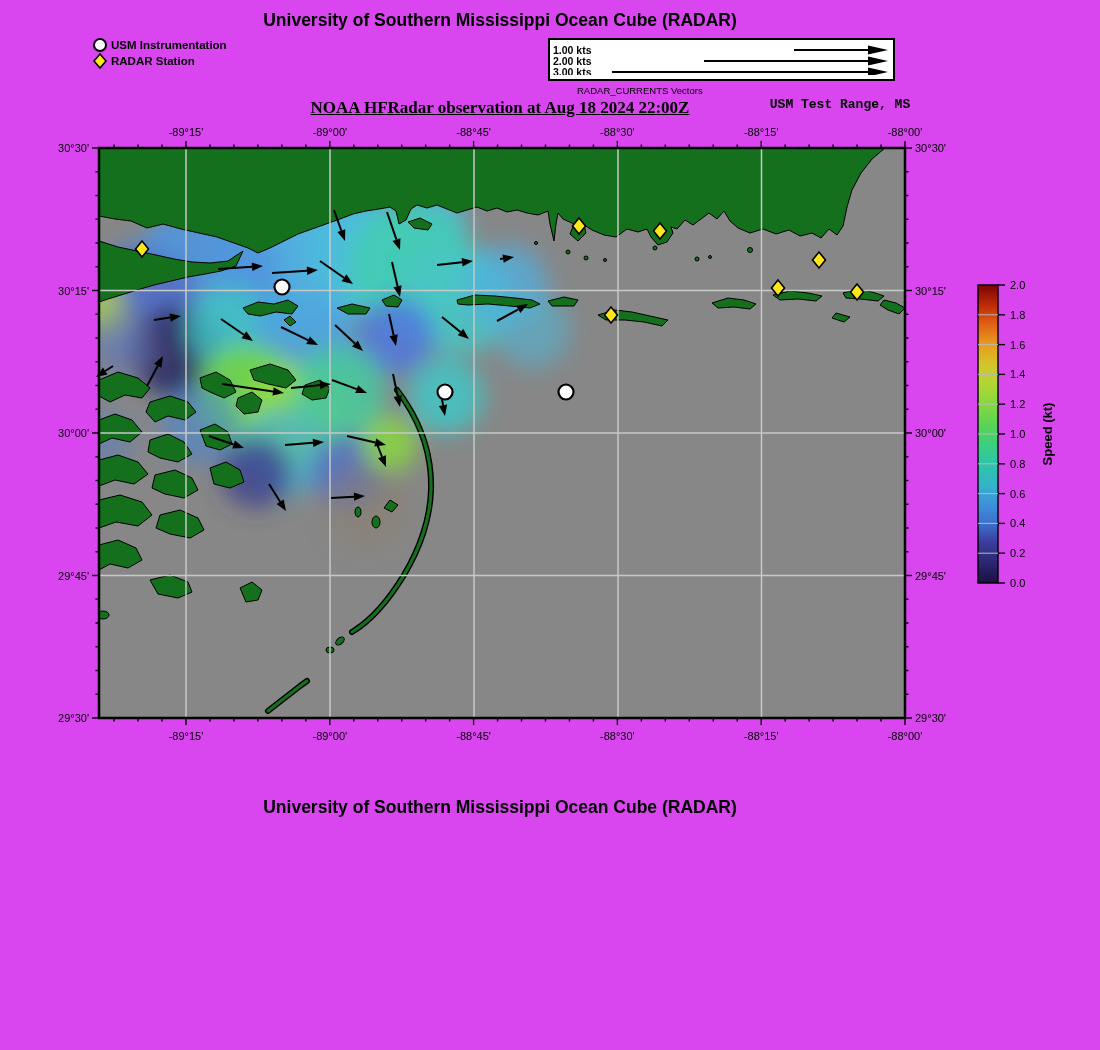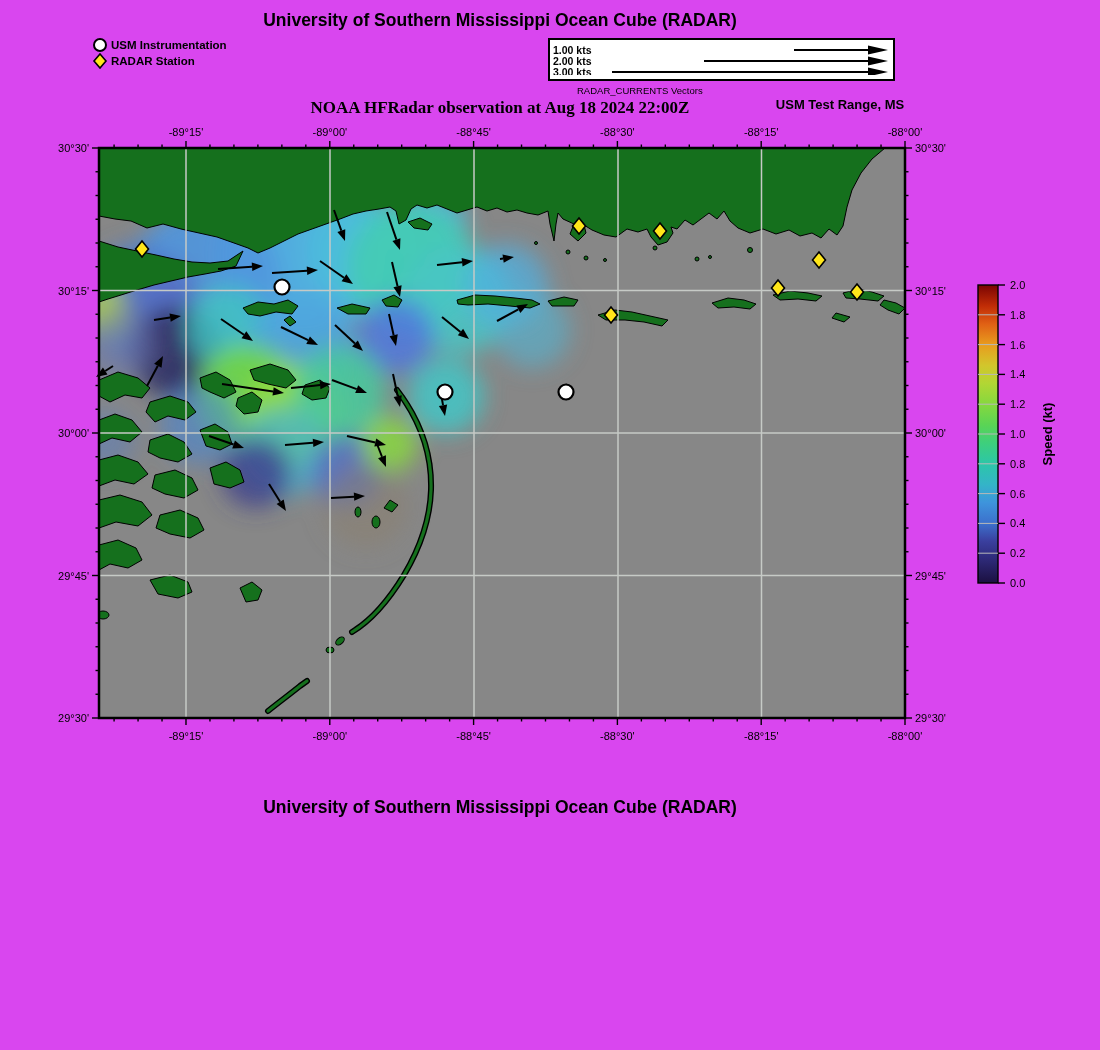--- a/index.html
+++ b/index.html
@@ -4,23 +4,23 @@
 <style>
   html,body{margin:0;padding:0;background:#ffffff;}
   .page{position:relative;width:1100px;height:1050px;background:#d946ef;overflow:hidden;
         font-family:"Liberation Sans",sans-serif;}
   .abs{position:absolute;}
   .fig-title{top:10px;left:0;width:1000px;text-align:center;
              font-size:17.5px;font-weight:bold;color:#000;z-index:3;}
   .footer-title{top:797px;left:0;width:1000px;text-align:center;
              font-size:17.5px;font-weight:bold;color:#000;z-index:3;}
   .subtitle{top:98px;left:0;width:1000px;text-align:center;
-            font-family:"Liberation Serif",serif;font-size:17px;font-weight:bold;color:#000;z-index:3;}
+            font-family:"Liberation Serif",serif;font-size:17px;font-weight:bold;color:#000;z-index:3;text-decoration:underline;}
   .range-label{top:97px;left:740px;width:200px;text-align:center;
-            font-family:Liberation Sans, sans-serif;font-size:13px;font-weight:bold;color:#000;z-index:3;}
+            font-family:Liberation Mono, monospace;font-size:13px;font-weight:bold;color:#000;z-index:3;}
   .legend{top:37px;left:91px;z-index:3;}
   .legend-row{display:flex;align-items:center;height:16px;}
   .legend-row span.lbl{font-size:11.5px;font-weight:bold;color:#000;margin-left:2px;}
   .vecbox{top:38px;left:548px;width:343px;height:39px;border:2px solid #000;background:#fff;z-index:3;}
   .vec-caption{top:85px;left:549px;font-size:9.5px;font-weight:normal;color:#000;z-index:3;margin-left:28px;}
   #plot{position:absolute;top:0;left:0;z-index:1;}
   .land{fill:#15701d;stroke:#000;stroke-width:1;}
   .grid{stroke:#c6cac6;stroke-width:1.5;fill:none;}
   .tick{stroke:#000;stroke-width:1.4;}
   .vec{stroke:#000;stroke-width:2;fill:none;}

